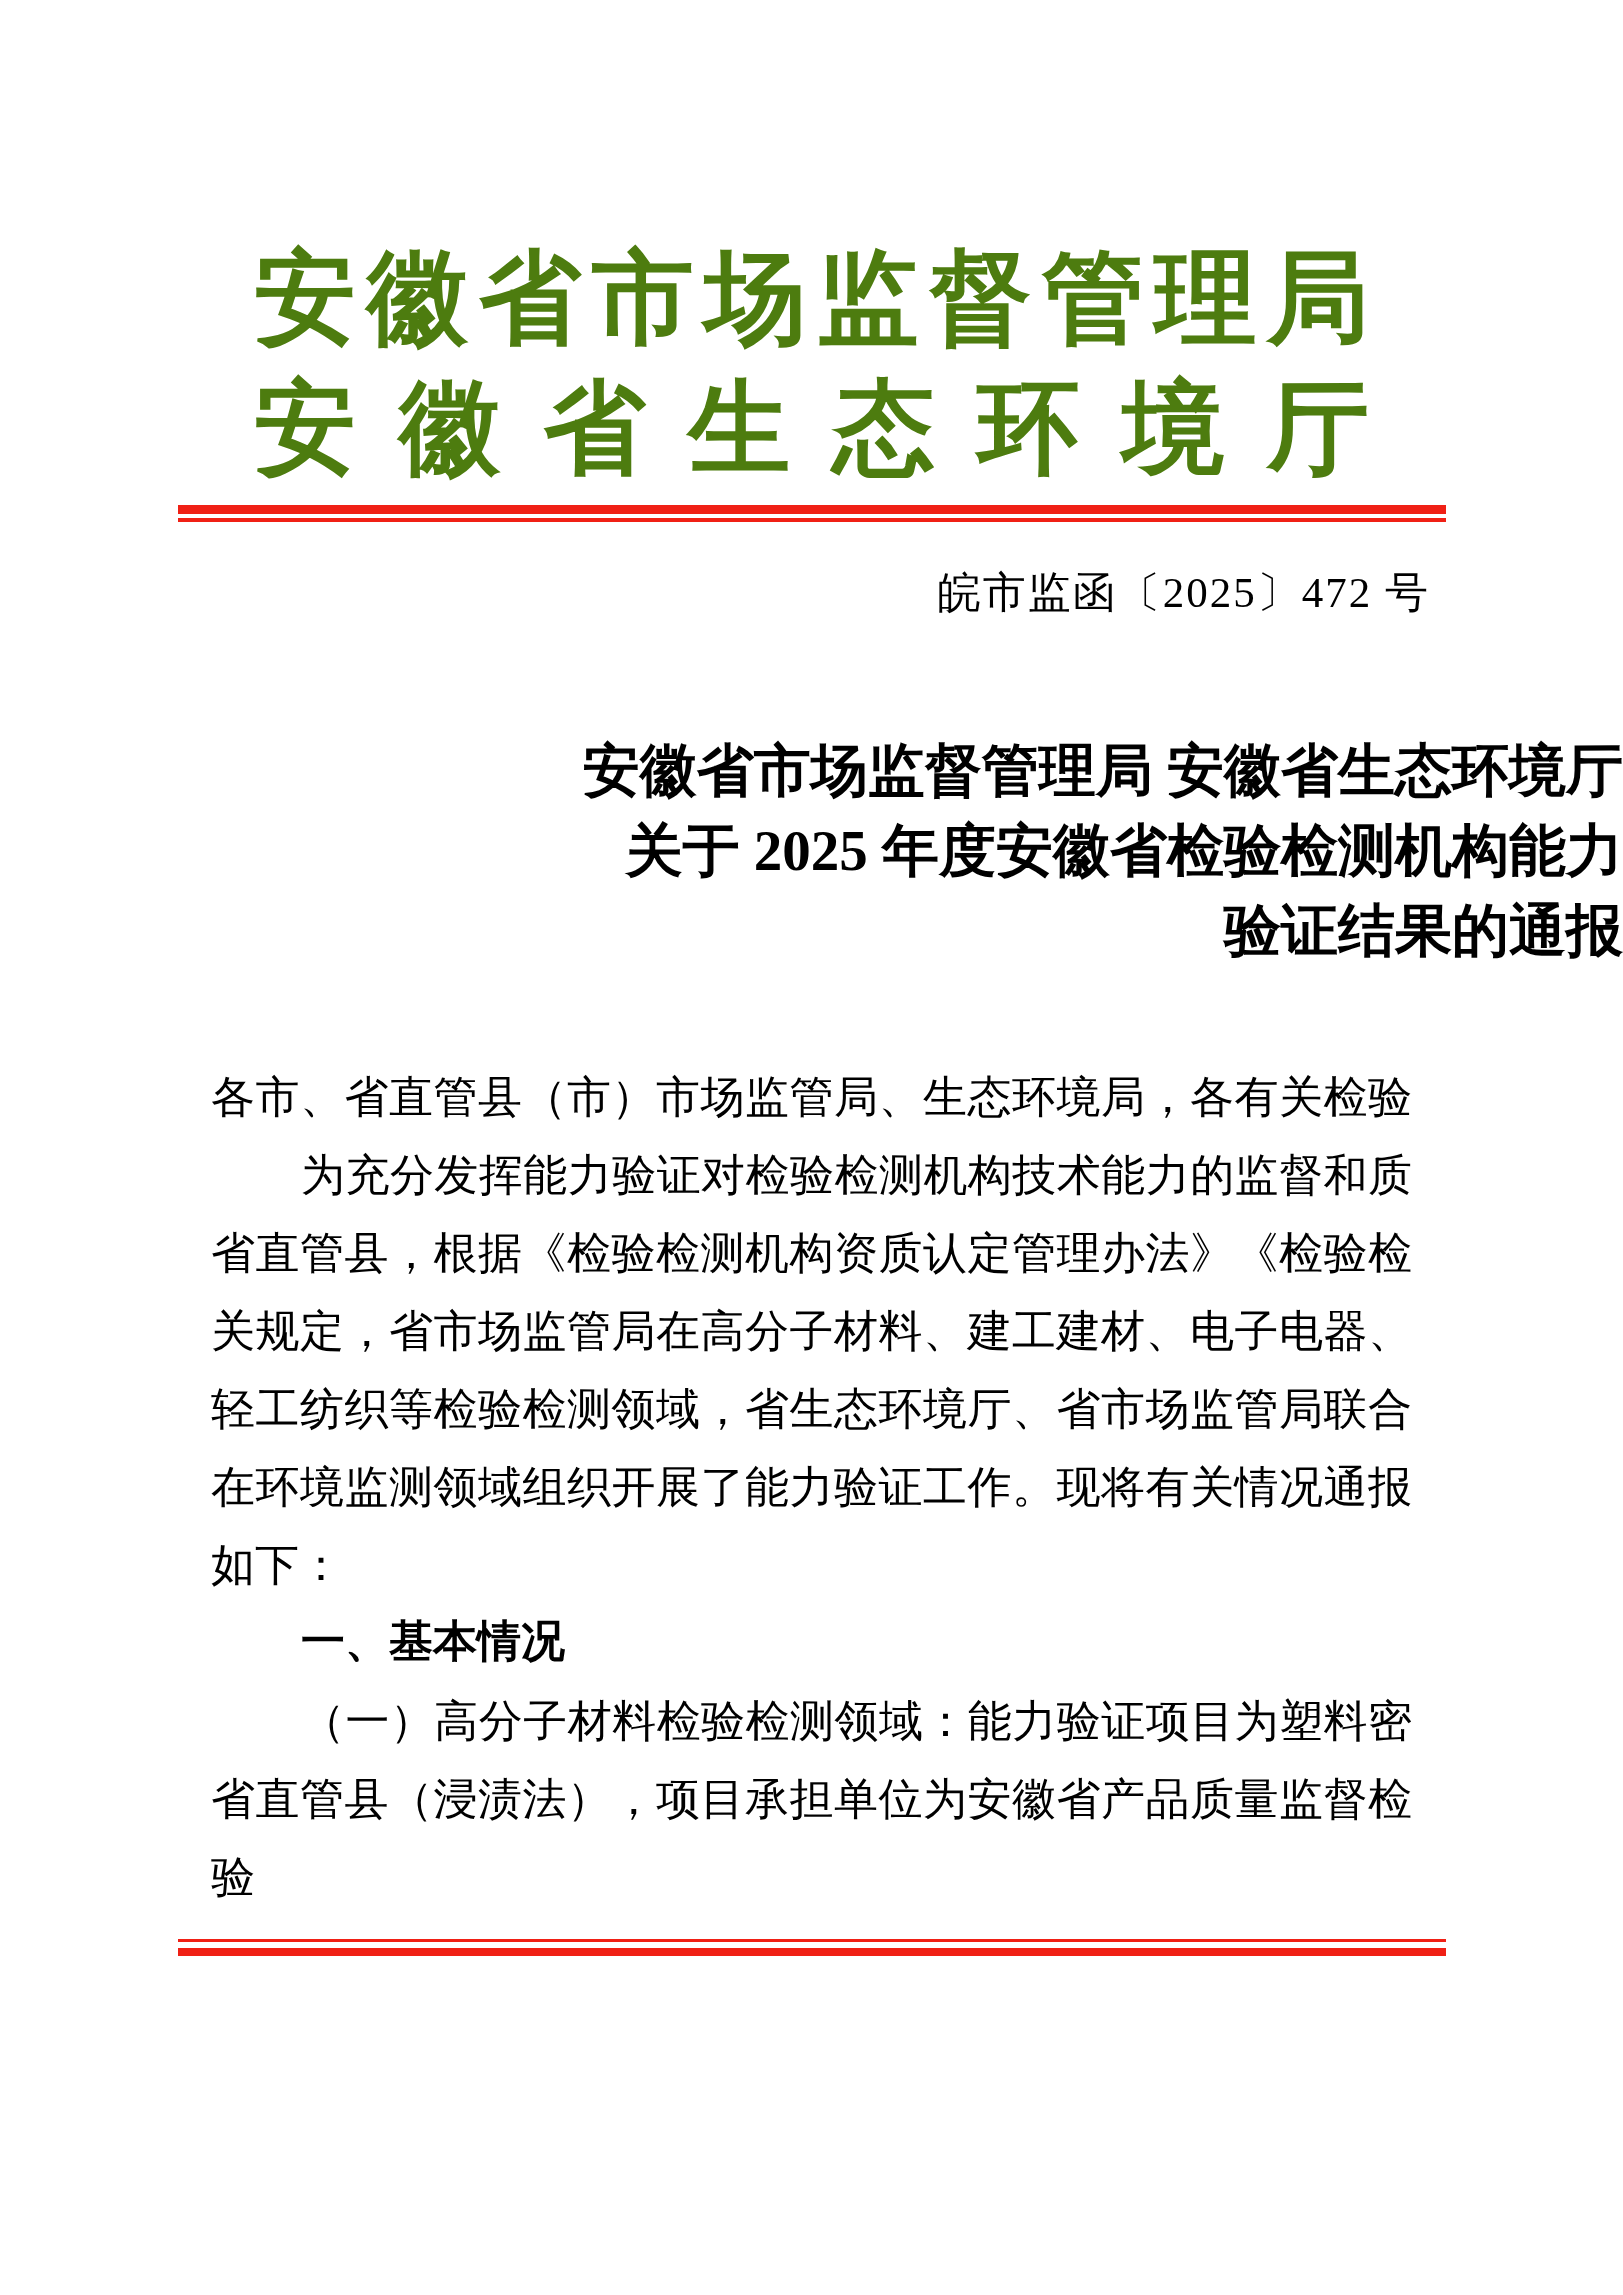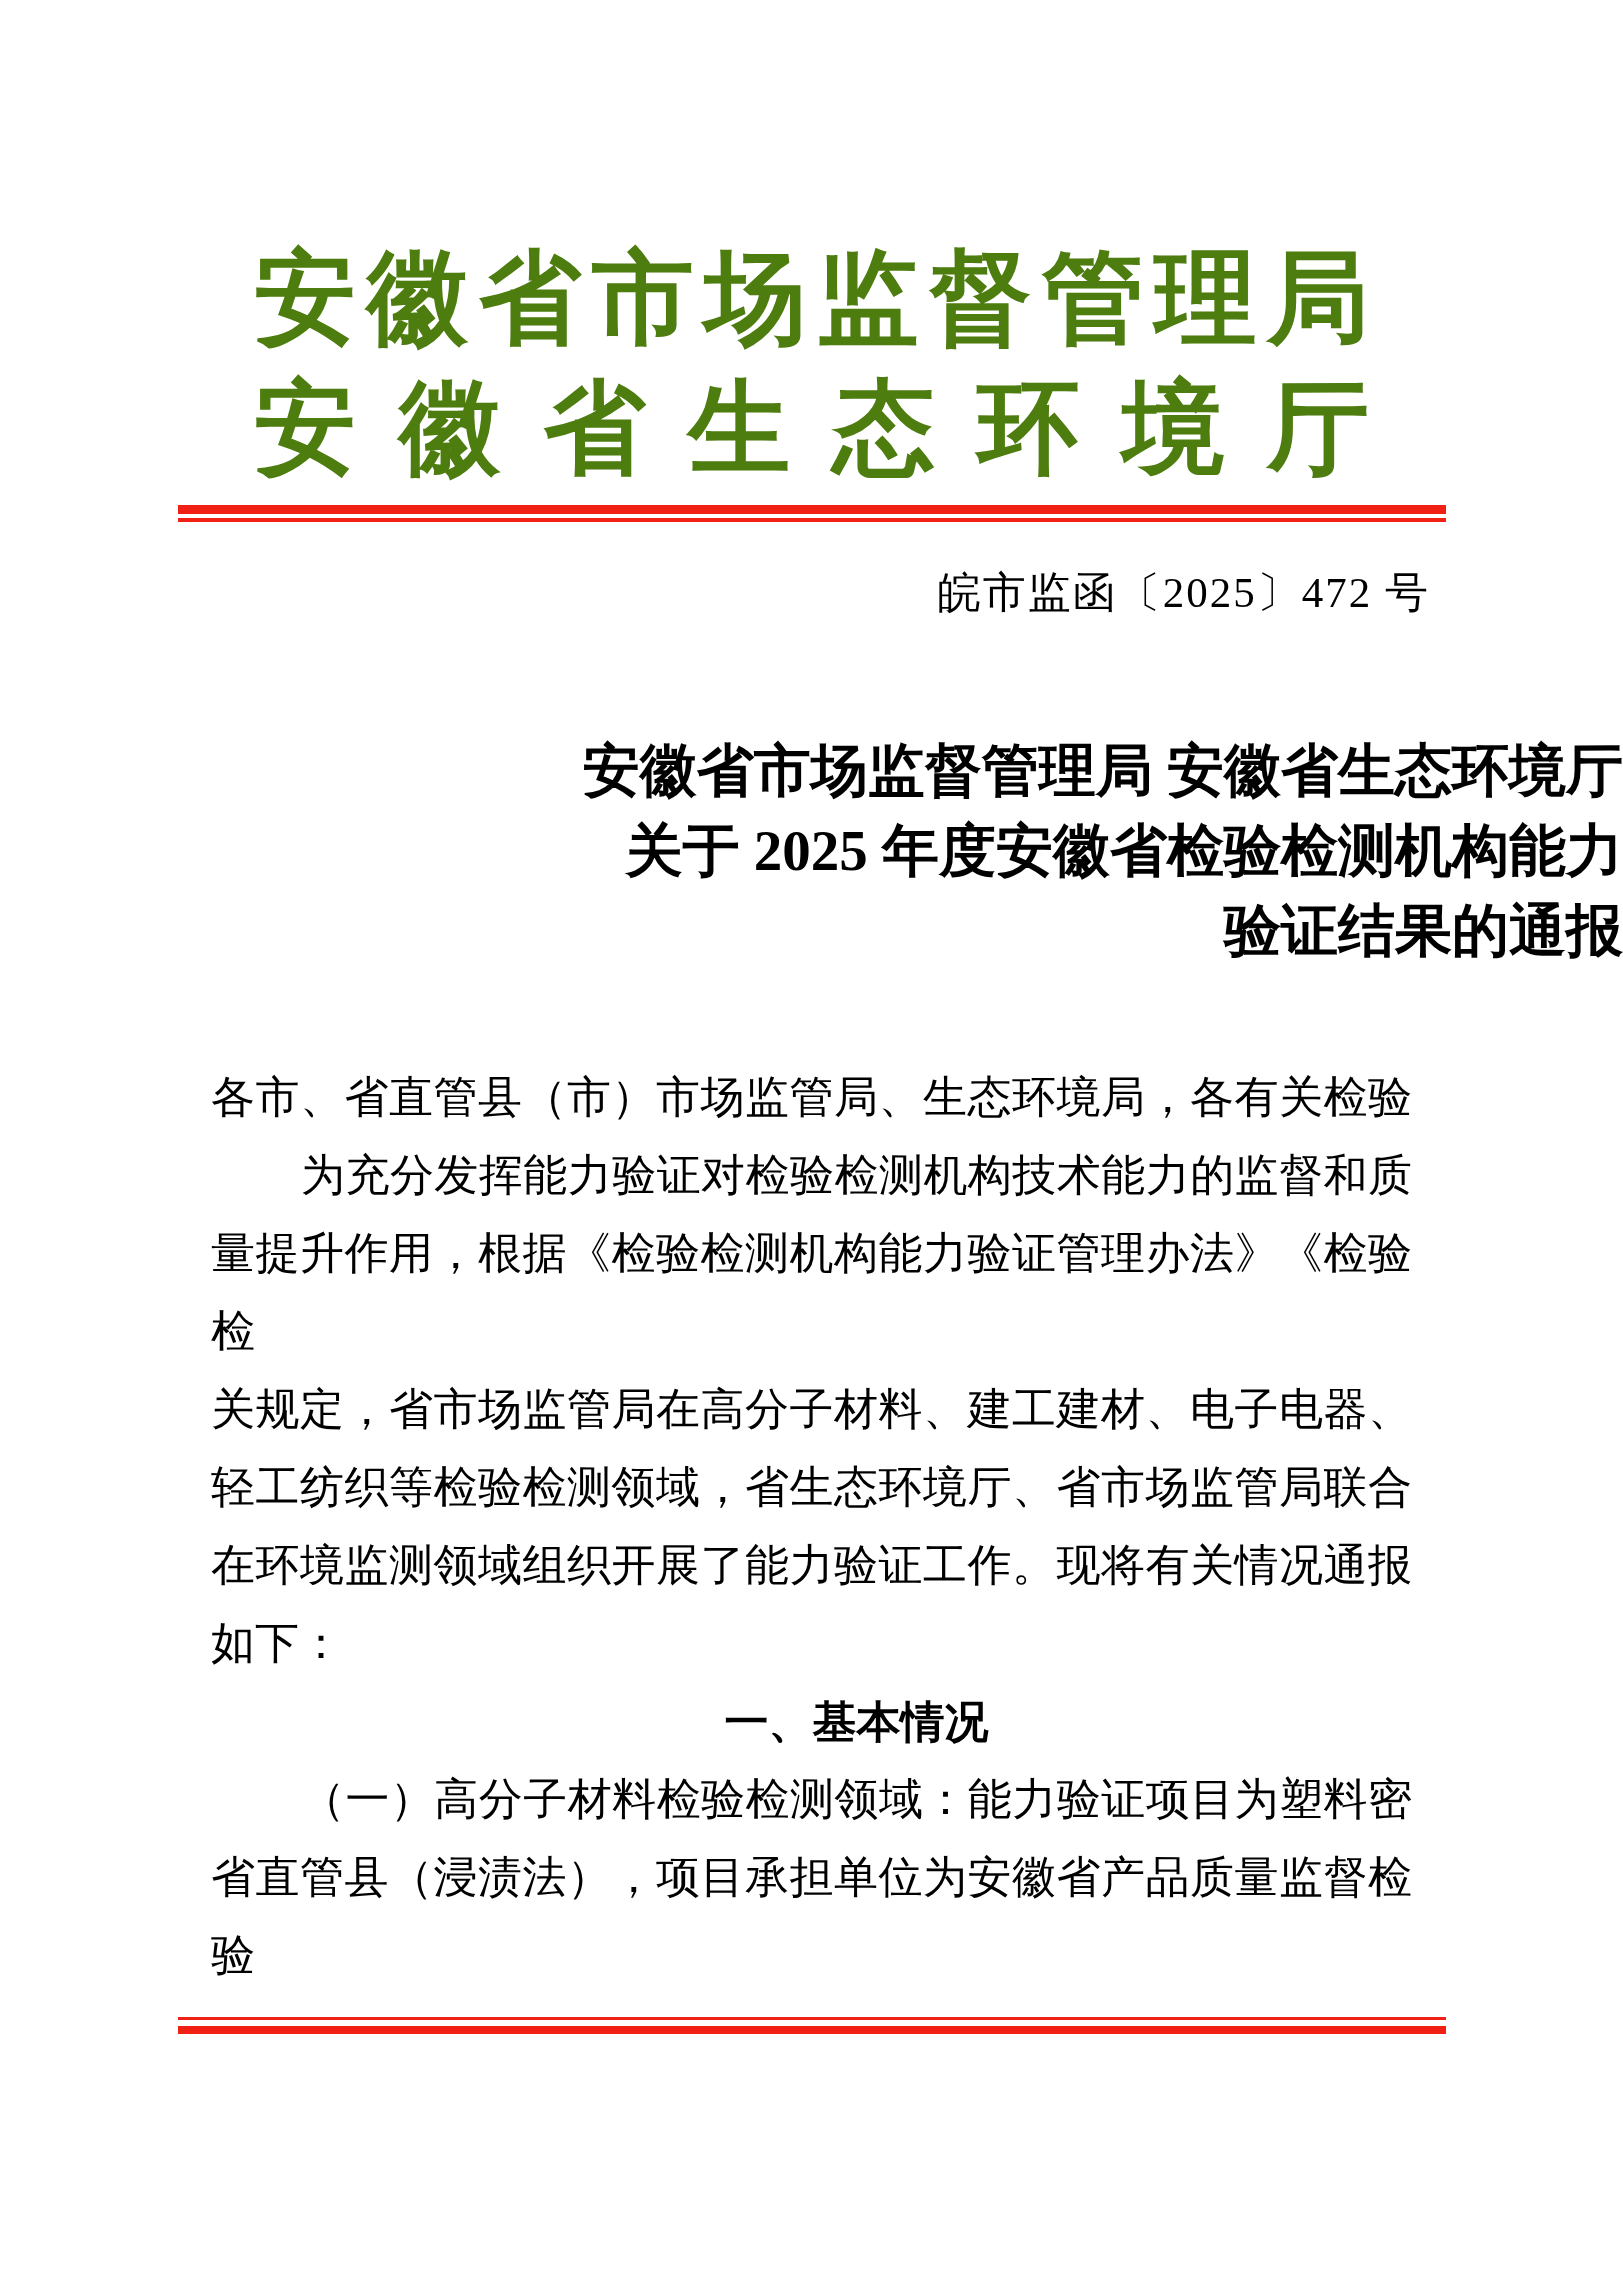--- a/index.html
+++ b/index.html
@@ -58,23 +58,22 @@
   .body-block {
     width: 1201px;
     margin: 88px auto 0 auto;
     font-size: 44px;
     line-height: 78px;
   }
   .bl { text-align: left; }
   .bl.just { text-align: justify; text-align-last: justify; }
   .bl.ind { text-indent: 90px; }
   .bl.hd {
-    font-family: Liberation Sans, sans-serif;
+    font-family: Liberation Mono, monospace;
     font-weight: 700;
-    text-align: center;
   }
 
   
   .rules-bottom { width: 1268px; margin: 22px auto 0 auto; }
   .rule-gap-bottom { height: 5.6px; background: transparent; }
   .rule-thick-b { height: 8.2px; background: #f02015; }
 </style>
 </head>
 <body>
 
@@ -95,21 +94,21 @@
 
   <div class="title-block">
     <div>安徽省市场监督管理局 安徽省生态环境厅</div>
     <div>关于 2025 年度安徽省检验检测机构能力</div>
     <div>验证结果的通报</div>
   </div>
 
   <div class="body-block">
     <div class="bl just">各市、省直管县（市）市场监管局、生态环境局，各有关检验</div>
     <div class="bl ind just">为充分发挥能力验证对检验检测机构技术能力的监督和质</div>
-    <div class="bl just">量提升作用，根据《检验检测机构能力验证管理办法》《检验检</div>
+    <div class="bl just">省直管县，根据《检验检测机构资质认定管理办法》《检验检</div>
     <div class="bl just">关规定，省市场监管局在高分子材料、建工建材、电子电器、</div>
     <div class="bl just">轻工纺织等检验检测领域，省生态环境厅、省市场监管局联合</div>
     <div class="bl just">在环境监测领域组织开展了能力验证工作。现将有关情况通报</div>
     <div class="bl">如下：</div>
     <div class="bl ind hd">一、基本情况</div>
     <div class="bl ind just">（一）高分子材料检验检测领域：能力验证项目为塑料密</div>
     <div class="bl just">省直管县（浸渍法），项目承担单位为安徽省产品质量监督检验</div>
   </div>
 
   <div class="rules-bottom">

